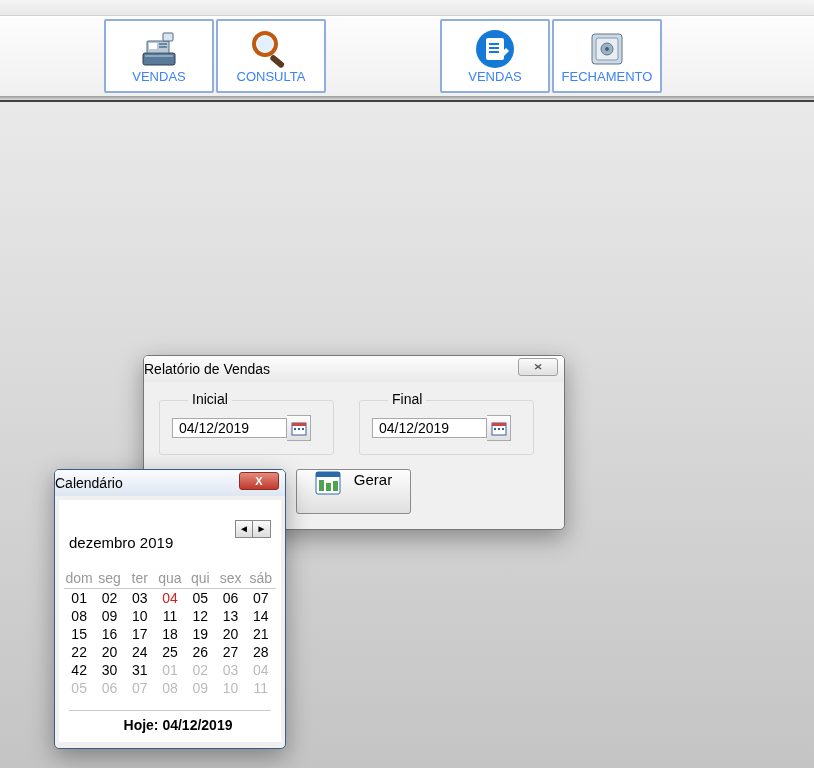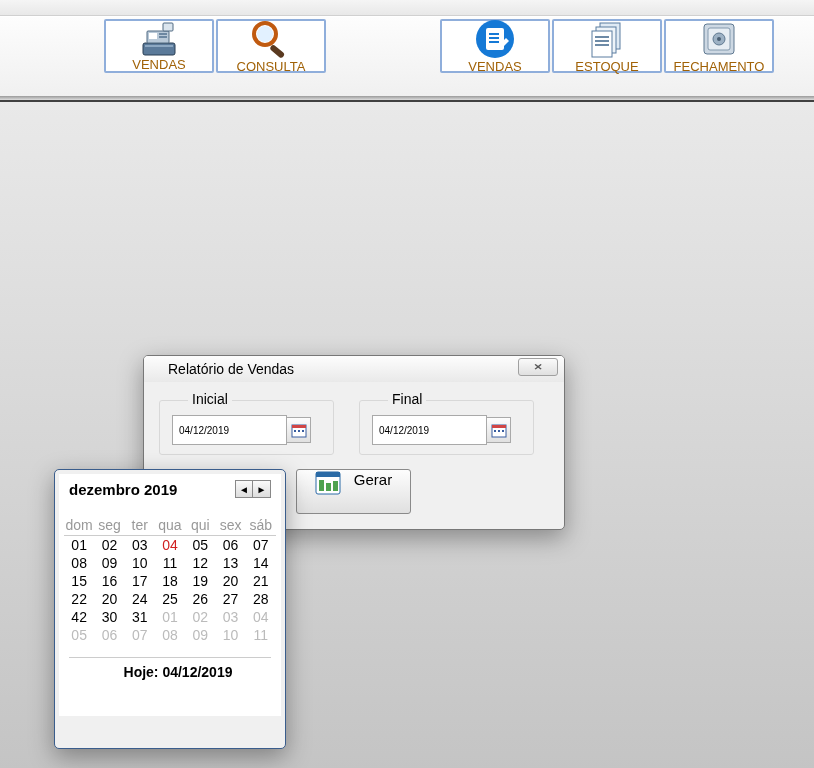--- a/index.html
+++ b/index.html
@@ -1,41 +1,41 @@
 <!DOCTYPE html>
 <html><head>
 <meta charset="utf-8">
 <style>
   * { box-sizing: border-box; font-family: "Segoe UI", Tahoma, sans-serif; }
   body { margin:0; width:814px; height:768px; overflow:hidden; background:#fff; }
   .menubar { height:16px; background:linear-gradient(#f5f5f5,#e8e8e8); border-bottom:1px solid #d0d0d0;}
   .toolbar { height:80px; background:linear-gradient(#fdfdfd,#f0f0f0); display:flex; align-items:stretch; padding:2px 0 0 104px; gap:2px; border-top:1px solid #fff; }
-  .tbtn { width:110px; height:54px; border:2px solid transparent; display:flex; flex-direction:column; justify-content:center; align-items:center; font-size:13px; color:#a16207; cursor:pointer; }
+  .tbtn { width:110px; height:74px; border:2px solid transparent; display:flex; flex-direction:column; justify-content:center; align-items:center; font-size:13px; color:#3b82f6; cursor:pointer; }
   .tbtn.box { border:2px solid #8faedb; background:#fff; border-radius:2px;}
   .tbtn .ico { width:46px; height:40px; display:flex; align-items:center; justify-content:center; }
   .gap { width:110px; }
   .workarea { position:relative; height:calc(768px - 96px); background:linear-gradient(#e9e9e9, #c4c4c4); border-top:2px solid #404040;}
   .divider { height:4px; background:linear-gradient(#9a9a9a,#dcdcdc);}
   
   .window { position:absolute; background:#f0f0f0; border:1px solid #777; border-radius:5px; box-shadow:0 8px 25px rgba(0,0,0,.35); overflow:hidden;}
   .w1 { left:143px; top:253px; width:422px; height:175px; }
-  .titlebar { height:26px; display:flex; align-items:center; padding:0 24px; font-size:14px; background:linear-gradient(#fdfdfd,#e9e9e9); position:relative;}
+  .titlebar { height:26px; display:flex; align-items:center; padding:0 0; font-size:14px; background:linear-gradient(#fdfdfd,#e9e9e9); position:relative;}
   .closebtn { position:absolute; right:6px; top:2px; width:40px; height:18px; border:1px solid #a0a0a0; border-radius:3px; background:linear-gradient(#fafafa,#e0e0e0); display:flex; align-items:center; justify-content:center; font-size:11px; font-family:"Segoe UI Symbol"; cursor:pointer;}
   .group { position:absolute; border:1px solid #d8d8d8; border-radius:3px;}
   .group .legend { position:absolute; top:-10px; left:8px; background:#f0f0f0; padding:0 4px; font-size:14px;margin-left:20px;}
   .dfield { display:flex; align-items:center; }
-  .dfield input { width:115px; height:30px; border:1px solid #a9a9a9; font-size:10px; padding:0 6px; background:#fff;}
+  .dfield input { width:115px; height:20px; border:1px solid #a9a9a9; font-size:14px; padding:0 6px; background:#fff;}
   .dfield .calbtn { width:24px; height:26px; border:1px solid #a9a9a9; border-left:none; background:linear-gradient(#fdfdfd,#e0e0e0); display:flex; align-items:center; justify-content:center; cursor:pointer;}
   .gerar { position:absolute; left:152px; top:113px; width:115px; height:45px; border:1px solid #8a8a8a; border-radius:3px; background:linear-gradient(#fdfdfd,#e0e0e0); display:flex; align-items:flex-start; justify-content:center; gap:13px; font-size:15px; cursor:pointer;}
   
   .w2 { left:54px; top:367px; width:232px; height:280px; border-color:#3a5d8c;}
   .w2 .titlebar { background:linear-gradient(#fafcff,#dde6f2);}
   .w2 .closebtn { background:linear-gradient(#e48a80,#c0392b); border-color:#8a2e22; color:#fff; font-weight:bold;}
   .calhdr { display:flex; align-items:center; justify-content:space-between; padding:6px 10px 4px 10px;}
-  .calhdr .mon { font-weight:bold; font-size:15px;}
+  .calhdr .mon { font-weight:normal; font-size:15px;margin-top:28px;}
   .nav { display:flex;}
   .nav button { width:18px; height:18px; border:1px solid #888; background:linear-gradient(#fafafa,#ddd); font-size:10px; display:flex; align-items:center; justify-content:center; cursor:pointer; padding:0;}
   .grid { width:212px; margin:13px auto; border-collapse:collapse; text-align:center; font-size:14px;}
   .grid th { font-weight:normal; color:#999; padding:2px 0; width:30px; border-bottom:1px solid #ccc;}
   .grid td { padding:1px 0; cursor:pointer;}
   .grid td.other { color:#bbb;}
   .grid td.today { color:#d02020; font-weight:500;}
   .w2 hr { border:none; border-top:1px solid #ccc; margin:4px 10px;}
   .today-label { text-align:center; font-weight:bold; font-size:14px; padding:2px 0 6px 0;margin-left:16px;}
   svg { display:block; }
@@ -79,33 +79,20 @@
         <rect x="15" y="15" width="10" height="2" fill="#1579d6"></rect>
           <rect x="15" y="19" width="10" height="2" fill="#1579d6"></rect>
           <rect x="15" y="23" width="10" height="2" fill="#1579d6"></rect>
         <path d="M25 27 l7 -7 l3 3 l-7 7 z" fill="#fff"></path>
       </svg>
     </div>
     <span>VENDAS</span>
   </div>
   <div class="tbtn box">
     <div class="ico">
-      <svg width="42" height="40" viewBox="0 0 42 40">
-        <rect x="14" y="4" width="20" height="26" fill="#dfeaf4" stroke="#5a7da0"></rect>
-        <rect x="10" y="8" width="20" height="26" fill="#eef4f9" stroke="#5a7da0"></rect>
-        <rect x="6" y="12" width="20" height="26" fill="#fff" stroke="#5a7da0"></rect>
-        <rect x="9" y="17" width="14" height="2" fill="#6d8aa6"></rect>
-          <rect x="9" y="21" width="14" height="2" fill="#6d8aa6"></rect>
-          <rect x="9" y="25" width="14" height="2" fill="#6d8aa6"></rect>
-      </svg>
-    </div>
-    <span>ESTOQUE</span>
-  </div>
-  <div class="tbtn box">
-    <div class="ico">
       <svg width="40" height="40" viewBox="0 0 40 40">
         <rect x="5" y="5" width="30" height="30" rx="3" fill="#cdd8e3" stroke="#5f7890"></rect>
         <rect x="9" y="9" width="22" height="22" rx="2" fill="#e7edf3" stroke="#8399ad"></rect>
         <circle cx="20" cy="20" r="6" fill="#9db1c4" stroke="#5f7890"></circle>
         <circle cx="20" cy="20" r="2" fill="#4a5f73"></circle>
       </svg>
     </div>
     <span>FECHAMENTO</span>
   </div>
 </div>
@@ -159,20 +146,26 @@
         <rect x="1" y="1" width="24" height="5" fill="#2a6aa6"></rect>
         <rect x="4" y="9" width="5" height="11" fill="#4fa24f"></rect>
         <rect x="11" y="12" width="5" height="8" fill="#4fa24f"></rect>
         <rect x="18" y="10" width="5" height="10" fill="#4fa24f"></rect>
       </svg>
       <span>Gerar</span>
     </button>
   </div>
 
   <div class="window w2">
+    <div class="titlebar">
+      <span>Calendário</span>
+      <div class="closebtn">
+        <span>X</span>
+      </div>
+    </div>
     <div style="background:#fff; margin:4px; border:0; height:242px;">
       <div class="calhdr">
         <span class="mon">dezembro 2019</span>
         <div class="nav">
           <button>
               <span>◄</span>
             </button>
           <button style="border-left:none;">
               <span>►</span>
             </button>

